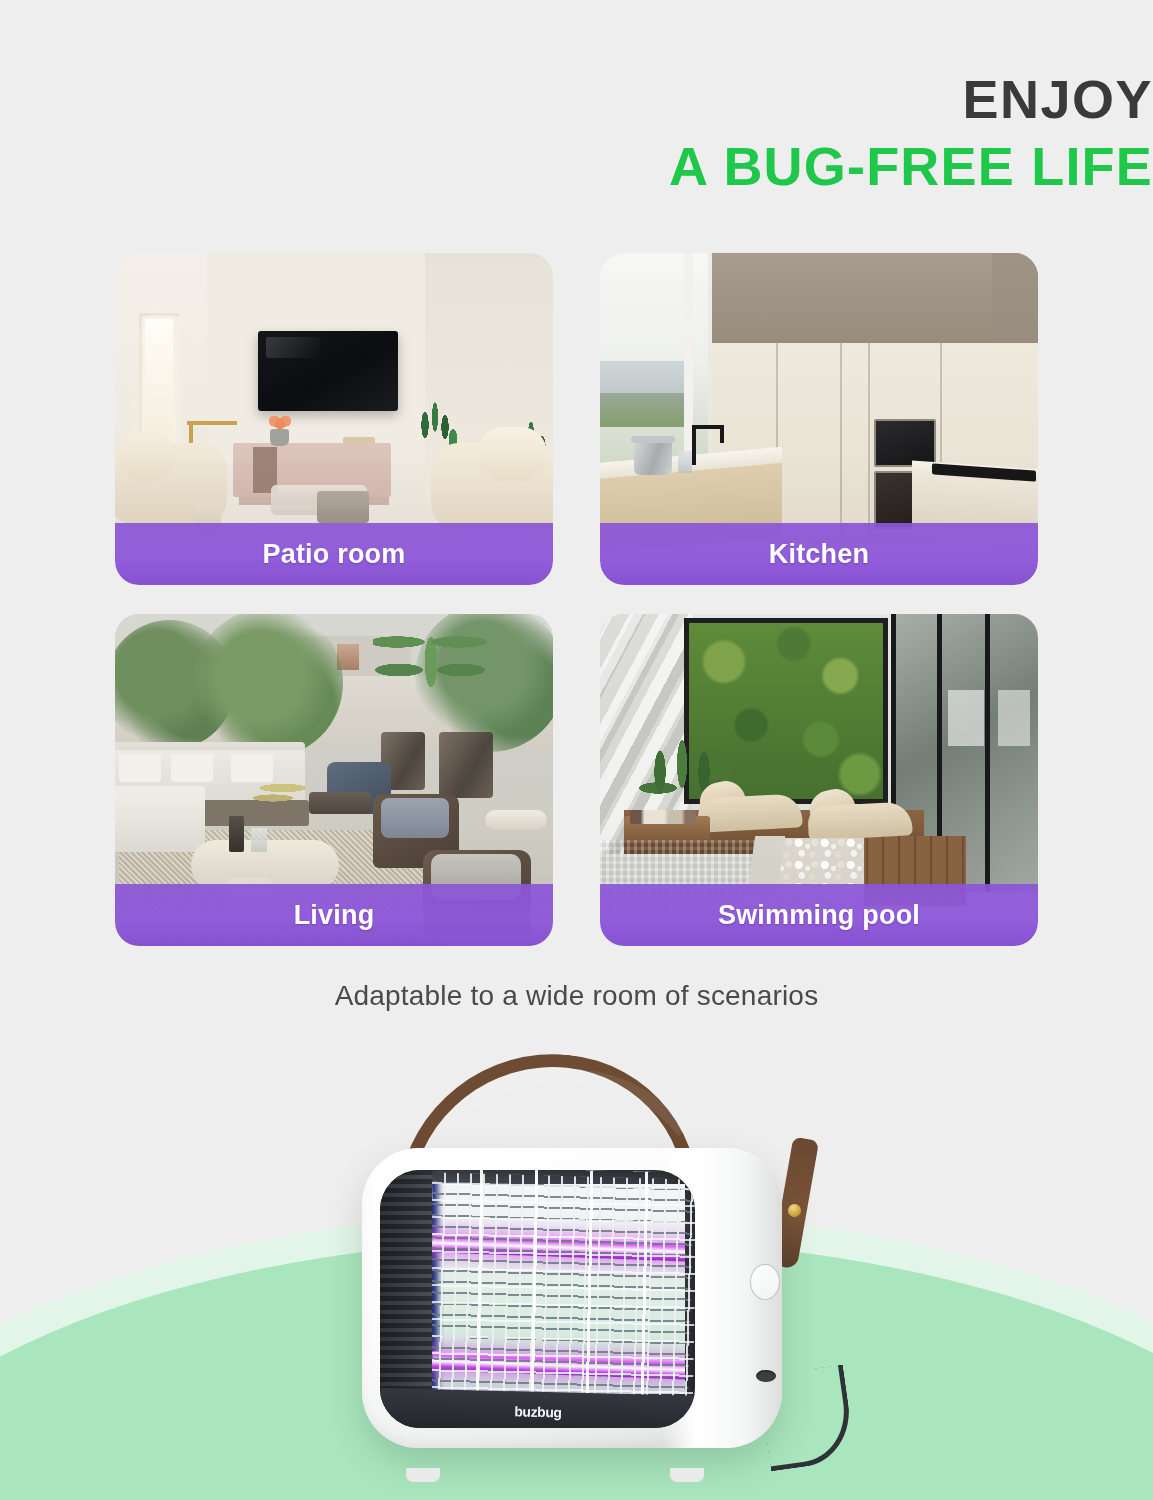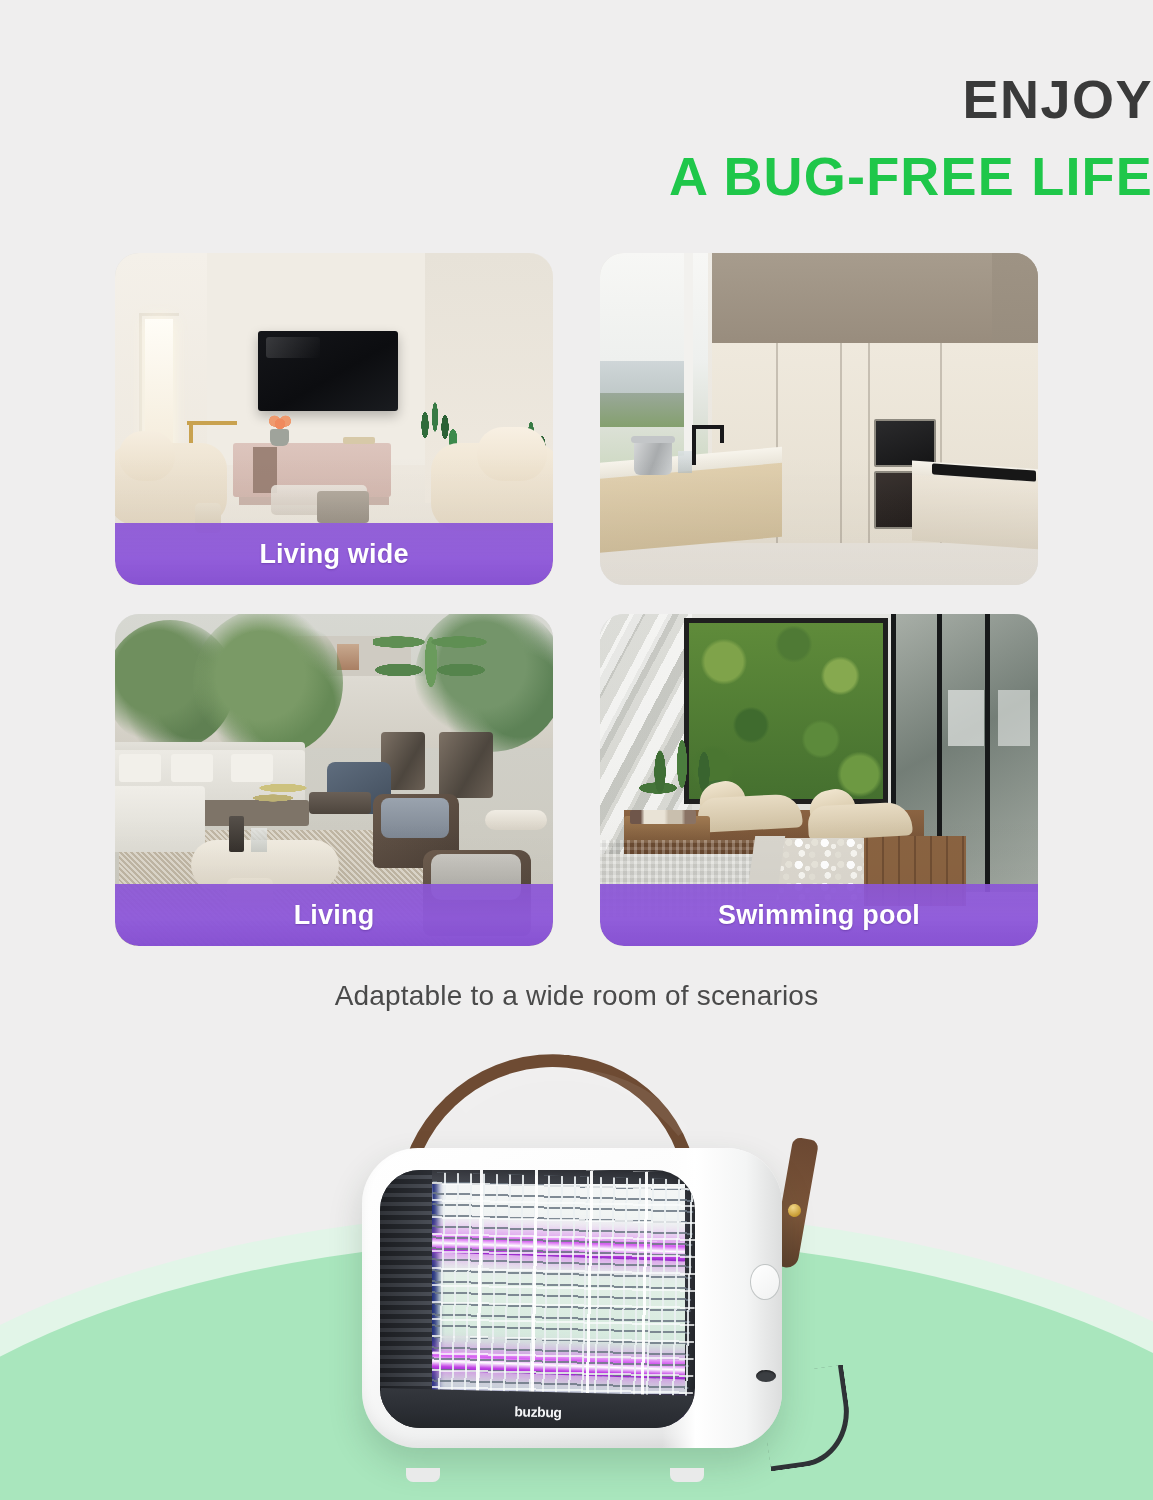--- a/index.html
+++ b/index.html
@@ -40,21 +40,21 @@
     color: #3a3a3a;
     line-height: 1.02;
   }
   .headline-line2 {
     display: block;
     font-size: 54px;
     font-weight: 700;
     letter-spacing: 1.2px;
     color: #1fc74a;
     line-height: 1.25;
-    margin-top: 16px;
+    margin-top: 6px;
   }
 
   
   .grid {
     position: absolute;
     top: 253px;
     left: 115px;
     width: 923px;
     display: grid;
     grid-template-columns: 438px 438px;
@@ -576,21 +576,21 @@
         <div class="lr-table"></div>
         <div class="lr-ottoman"></div>
         <div class="lr-sofaL"></div>
         <div class="lr-sofaL2"></div>
         <div class="lr-pouf"></div>
         <div class="lr-sofaR"></div>
         <div class="lr-sofaR2"></div>
         <div class="dim"></div>
       </div>
       <div class="card-band">
-        <span class="card-band-label">Living wide</span>
+        <span class="card-band-label">Patio room</span>
       </div>
     </div>
 
     <div class="card">
       <div class="scene kt">
         <div class="kt-concrete"></div>
         <div class="kt-concrete-r"></div>
         <div class="kt-cabs"></div>
         <div class="kt-cab-seam" style="left:176px"></div>
         <div class="kt-cab-seam" style="left:240px"></div>
@@ -607,20 +607,23 @@
         <div class="kt-cooktop"></div>
         <div class="kt-counter"></div>
         <div class="kt-island-face"></div>
         <div class="kt-faucet-arm"></div>
         <div class="kt-faucet-dn"></div>
         <div class="kt-faucet"></div>
         <div class="kt-pot"></div>
         <div class="kt-pot-lip"></div>
         <div class="kt-glass"></div>
         <div class="dim"></div>
+      </div>
+      <div class="card-band">
+        <span class="card-band-label">Kitchen</span>
       </div>
     </div>
 
     <div class="card">
       <div class="scene pt">
         <div class="pt-bldg"></div>
         <div class="pt-bldg-win"></div>
         <div class="pt-wall"></div>
         <div class="pt-tree pt-t1"></div>
         <div class="pt-tree pt-t2"></div>

